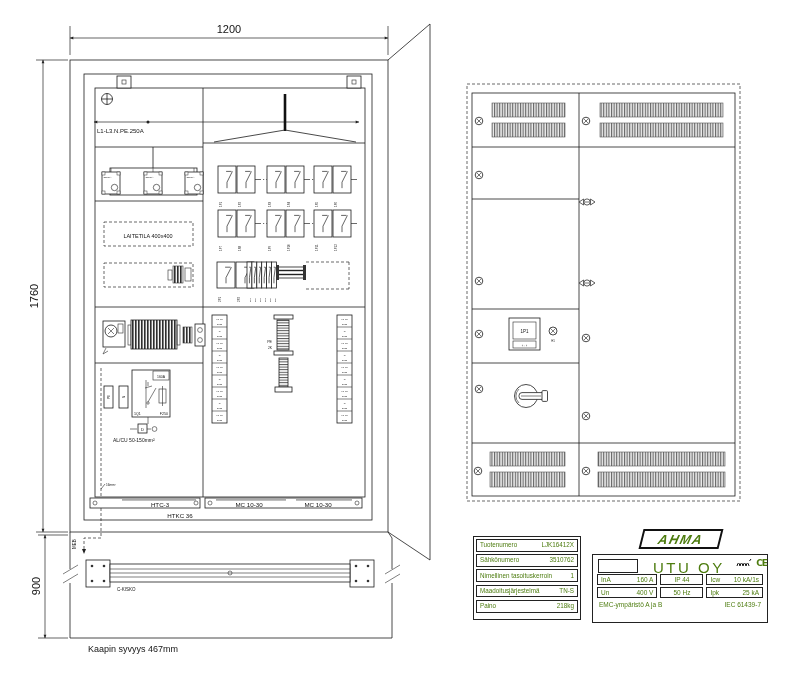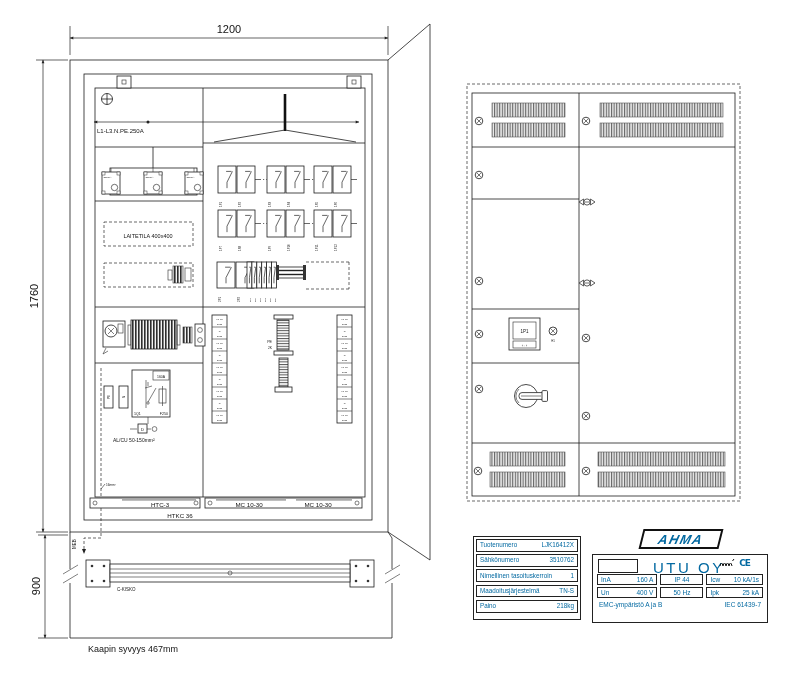--- a/index.html
+++ b/index.html
@@ -1,17 +1,17 @@
 <!DOCTYPE html>
 <html><head>
 <meta charset="utf-8">
 <style>
   html,body{margin:0;padding:0;background:#fff;}
   .stage{position:relative;width:800px;height:698px;background:#ffffff;overflow:hidden;
-         font-family:"Liberation Sans", sans-serif;color:#0369a1;}
+         font-family:"Liberation Sans", sans-serif;color:#4d7c0f;}
   svg{position:absolute;left:0;top:0;font-family:"Liberation Sans", sans-serif;}
   svg text{fill:#141414;}
   .ln{stroke:#1c1c1c;stroke-width:.8;fill:none;}
   .thin{stroke:#2a2a2a;stroke-width:.6;fill:none;}
   .dim{stroke:#222;stroke-width:.7;fill:none;}
   .dash{stroke:#2a2a2a;stroke-width:.7;fill:none;stroke-dasharray:3 2;}
   .wbox{fill:#fff;stroke:#1c1c1c;stroke-width:.8;}
   
   .ptable{position:absolute;left:473px;top:536px;width:108px;height:84px;
           border:1px solid #222;background:#fff;box-sizing:border-box;padding:2px 2px;}
@@ -21,21 +21,21 @@
   .ahma{position:absolute;left:641px;top:529px;width:80px;height:20px;border:2px solid #111;
         transform:skewX(-14deg);display:flex;align-items:center;justify-content:center;
         background:#fff;box-sizing:border-box;}
   .ahma span{transform:skewX(0deg);font-weight:bold;font-style:italic;font-size:13px;
         letter-spacing:1.5px;}
   .plate{position:absolute;left:592px;top:554px;width:176px;height:69px;border:1px solid #222;
          background:#fff;box-sizing:border-box;font-size:6.5px;}
   .plate-r1{position:relative;height:17px;}
   .plate-smallbox{position:absolute;left:5px;top:4px;width:38px;height:12px;border:1px solid #222;}
   .plate-mfr{position:absolute;left:60px;top:4px;font-size:15px;letter-spacing:2.5px;}
-  .plate-marks{position:absolute;right:17px;top:3px;display:flex;align-items:center;gap:4px;}
+  .plate-marks{position:absolute;right:0;top:3px;display:flex;align-items:center;gap:4px;}
   .cemark{font-weight:bold;font-size:9px;letter-spacing:-1px;font-family:"DejaVu Sans",sans-serif;}
   .plate-row{display:flex;gap:3px;padding:0 4px;margin-top:2px;}
   .pcell{border:1px solid #222;height:11px;display:flex;align-items:center;
          justify-content:space-between;padding:0 3px;box-sizing:border-box;white-space:nowrap;}
   .pc1{width:62px;} .pc2{width:44px;justify-content:center;} .pc3{width:58px;}
   .plate-foot{display:flex;justify-content:space-between;padding:3px 6px 0 6px;white-space:nowrap;}
 </style>
 </head>
 <body>
 

